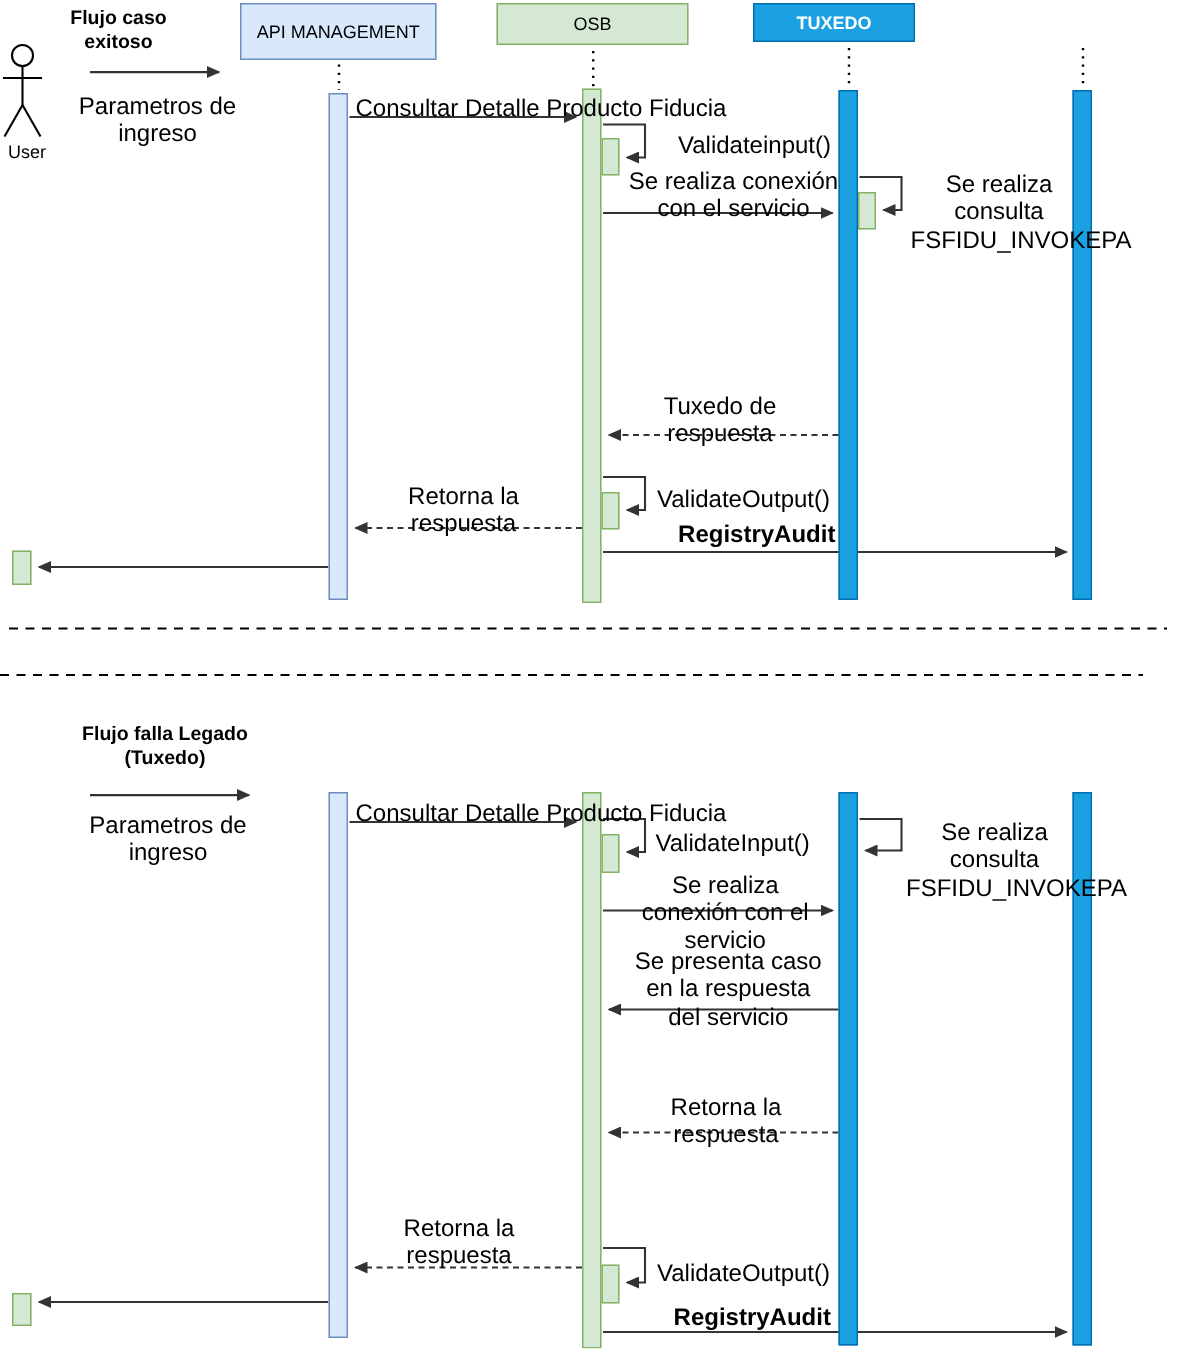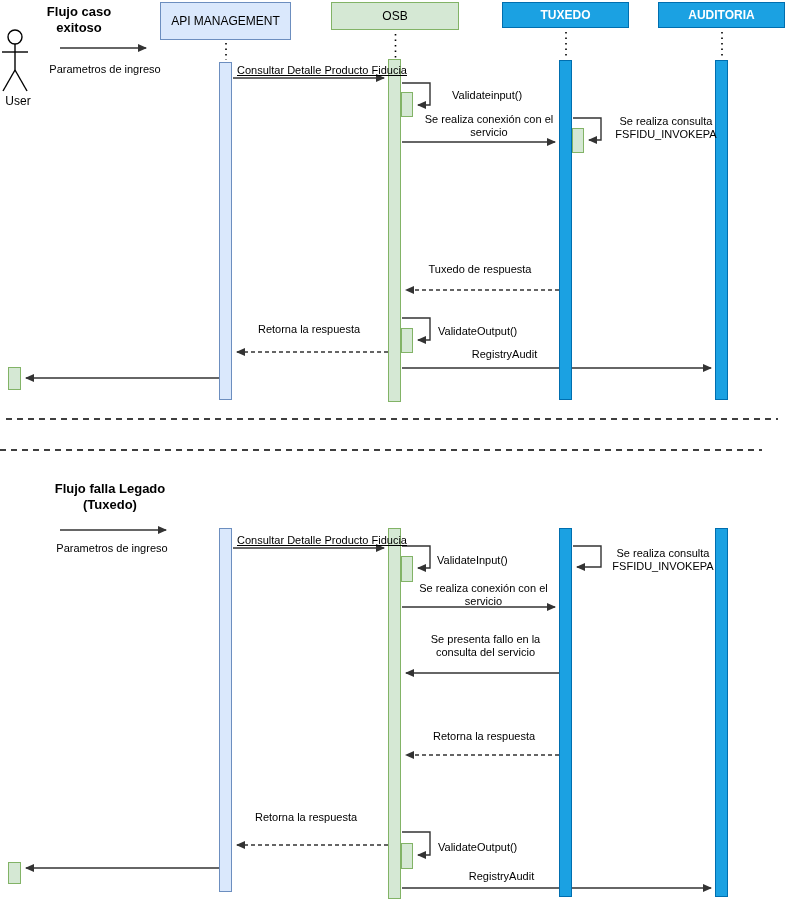--- a/index.html
+++ b/index.html
@@ -13,24 +13,24 @@
     font-size:12px;box-sizing:border-box;text-align:center;
   }
   .head.light-blue{background:var(--light-blue,#dae8fc);border:1px solid var(--light-blue-border,#6c8ebf);}
   .head.green{background:var(--green,#d5e8d4);border:1px solid var(--green-border,#82b366);}
   .head.blue{background:var(--blue,#1ba1e2);border:1px solid var(--blue-border,#006eaf);color:#fff;font-weight:bold;}
   .bar{position:absolute;z-index:2;box-sizing:border-box;}
   .bar.light-blue{background:var(--light-blue,#dae8fc);border:1px solid var(--light-blue-border,#6c8ebf);}
   .bar.green{background:var(--green,#d5e8d4);border:1px solid var(--green-border,#82b366);}
   .bar.blue{background:var(--blue,#1ba1e2);border:1px solid var(--blue-border,#006eaf);}
   .mini{position:absolute;z-index:3;box-sizing:border-box;background:var(--green,#d5e8d4);border:1px solid var(--green-border,#82b366);}
-  .lbl{position:absolute;z-index:4;font-size:11px;line-height:1.15;}
+  .lbl{position:absolute;z-index:4;font-size:16px;line-height:1.15;}
   .lbl.c{text-align:center;}
-  .lbl.b{font-weight:normal;}
-  .lbl.nw{white-space:nowrap;text-decoration:underline;}
+  .lbl.b{font-weight:bold;}
+  .lbl.nw{white-space:nowrap;}
   .title{position:absolute;z-index:4;font-size:13px;font-weight:bold;text-align:center;line-height:1.2;}
   .userlbl{position:absolute;z-index:4;font-size:12px;text-align:center;}
 </style>
 </head>
 <body>
 
 <div class="canvas">
 
   <svg class="wires" width="791" height="899" viewBox="0 0 791 899">
     <defs>
@@ -85,22 +85,21 @@
       <path d="M559,755 H406" stroke-dasharray="4,3" marker-end="url(#ah)"></path>
       <path d="M388,845 H237" stroke-dasharray="4,3" marker-end="url(#ah)"></path>
       <path d="M402,832 H430 V855 H418" marker-end="url(#ah)"></path>
       <path d="M219,868 H26" marker-end="url(#ah)"></path>
       <path d="M402,888 H711" marker-end="url(#ah)"></path>
     </g>
   </svg>
 
   <div class="head light-blue" style="left:160px;top:2px;width:131px;height:38px;">API MANAGEMENT</div>
   <div class="head green" style="left:331px;top:2px;width:128px;height:28px;">OSB</div>
-  <div class="head blue" style="left:502px;top:2px;width:127px;height:26px;">TUXEDO</div>
-  <div class="head blue" style="left:658px;top:2px;width:127px;height:26px;">AUDITORIA</div>
+  <div class="head blue" style="left:502px;top:2px;width:108px;height:26px;">TUXEDO</div>
 
   <div class="userlbl" style="left:0px;top:94px;width:36px;">User</div>
 
   <div class="bar light-blue" style="left:219px;top:62px;width:13px;height:338px;"></div>
   <div class="bar green" style="left:388px;top:59px;width:13px;height:343px;"></div>
   <div class="bar blue" style="left:559px;top:60px;width:13px;height:340px;"></div>
   <div class="bar blue" style="left:715px;top:60px;width:13px;height:340px;"></div>
 
   <div class="mini" style="left:401px;top:92px;width:12px;height:25px;"></div>
   <div class="mini" style="left:572px;top:128px;width:12px;height:25px;"></div>
@@ -126,19 +125,19 @@
   <div class="lbl" style="left:438px;top:325px;">ValidateOutput()</div>
   <div class="lbl c" style="left:253px;top:323px;width:112px;">Retorna la respuesta</div>
   <div class="lbl c b" style="left:447px;top:348px;width:115px;">RegistryAudit</div>
 
   <div class="title" style="left:41px;top:481px;width:138px;">Flujo falla Legado (Tuxedo)</div>
   <div class="lbl c" style="left:52px;top:542px;width:120px;">Parametros de ingreso</div>
   <div class="lbl nw" style="left:237px;top:534px;">Consultar Detalle Producto Fiducia</div>
   <div class="lbl" style="left:437px;top:554px;">ValidateInput()</div>
   <div class="lbl c" style="left:604px;top:547px;width:118px;">Se realiza consulta FSFIDU_INVOKEPA</div>
   <div class="lbl c" style="left:416px;top:582px;width:135px;">Se realiza conexión con el servicio</div>
-  <div class="lbl c" style="left:418px;top:633px;width:135px;">Se presenta fallo en la consulta del servicio</div>
+  <div class="lbl c" style="left:418px;top:633px;width:135px;">Se presenta caso en la respuesta del servicio</div>
   <div class="lbl c" style="left:428px;top:730px;width:112px;">Retorna la respuesta</div>
   <div class="lbl c" style="left:250px;top:811px;width:112px;">Retorna la respuesta</div>
   <div class="lbl" style="left:438px;top:841px;">ValidateOutput()</div>
   <div class="lbl c b" style="left:444px;top:870px;width:115px;">RegistryAudit</div>
 
 </div>
 
 </body></html>

